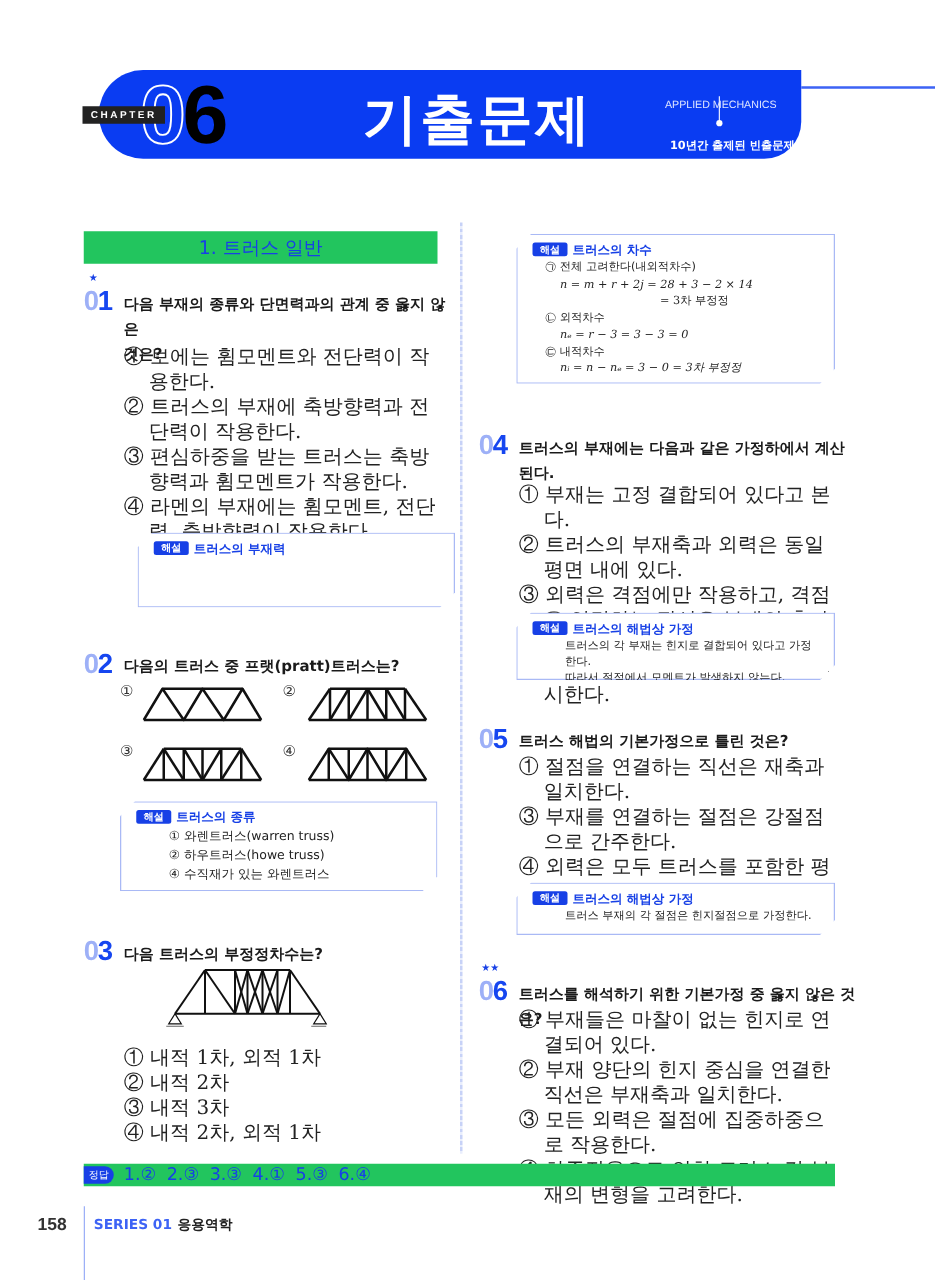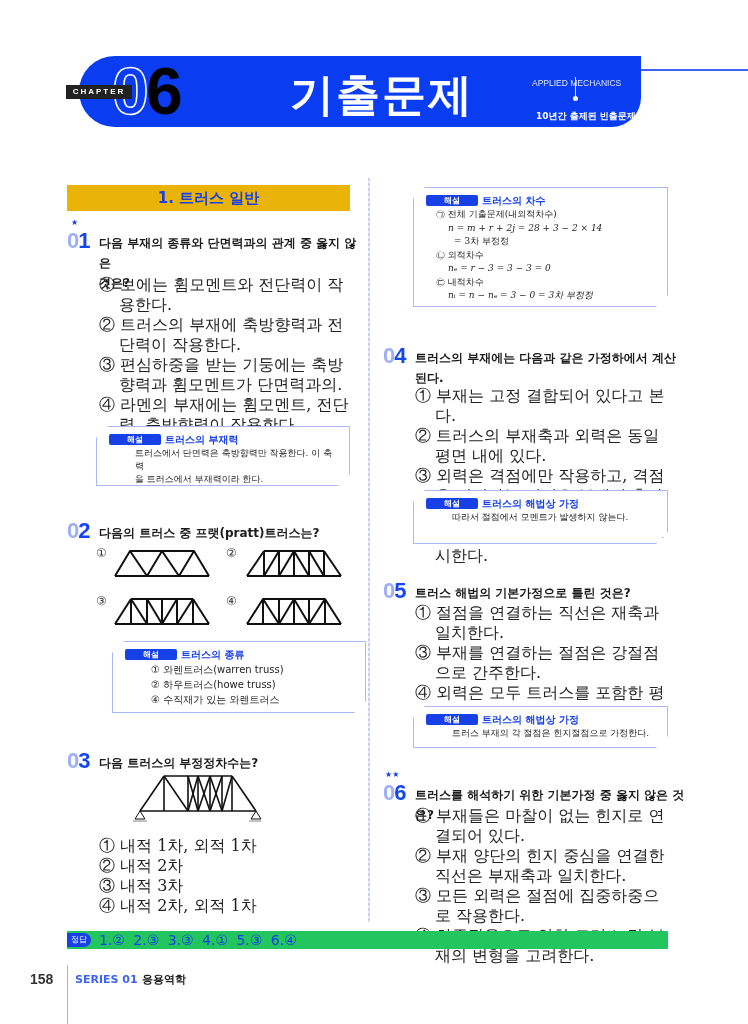--- a/index.html
+++ b/index.html
@@ -38,43 +38,43 @@
   .banner-sub-ko {
     position: absolute; left: 536px; top: 110px; font-size: 9px; font-weight: bold; color: #fff;
   }
 
   
   .col-divider { position: absolute; left: 368px; top: 178px; width: 2px; height: 745px;
     background: repeating-linear-gradient(to bottom, #c7d2f7 0 3px, #e9eefc 3px 5px); }
 
   
   .section-heading {
-    position: absolute; left: 67px; top: 185px; width: 283px; height: 26px; background: #eab308;
-    text-align: center; font-size: 15px; font-weight: bold; color: #1740e6; line-height: 26px;
+    position: absolute; left: 67px; top: 185px; width: 283px; height: 26px; background: #22c55e;
+    text-align: center; font-size: 15px; font-weight: normal; color: #1740e6; line-height: 26px;
   }
 
   .q { position: absolute; }
   .q-num { position: absolute; left: 0; top: 0; font-size: 22px; font-weight: bold; color: #1646f0;
     font-family: "Liberation Sans", sans-serif; letter-spacing: -1px; }
   .q-num .first { color: #9db0f7; }
   .q-star { position: absolute; font-size: 8px; color: #1740e6; }
   .q-text { position: absolute; left: 32px; top: 5px; font-size: 12px; font-weight: bold; line-height: 20px; }
   .opts { position: absolute; left: 32px; font-family: "DejaVu Serif", serif; font-size: 16px; line-height: 20px; color: #222; }
   .opt { padding-left: 20px; text-indent: -20px; }
 
   .explain {
     position: absolute; border: 1px solid #a9b9f5; background: #fff; padding: 6px 10px 6px 12px;
     clip-path: polygon(12px 0, 100% 0, 100% calc(100% - 12px), calc(100% - 12px) 100%, 0 100%, 0 12px);
   }
   .explain::before { content: ""; }
   .ex-head { font-size: 10px; font-weight: bold; color: #1740e6; line-height: 14px; }
-  .ex-badge { display: inline-block; background: #1740e6; color: #fff; font-size: 8px; padding: 0 18px; border-radius: 2px; margin-right: 4px; line-height: 11px; vertical-align: 1px; }
+  .ex-badge { display: inline-block; background: #1740e6; color: #fff; font-size: 8px; padding: 0 6px; border-radius: 2px; margin-right: 4px; line-height: 11px; vertical-align: 1px; }
   .ex-body { padding-left: 26px; font-size: 9px; line-height: 13px; color: #222; }
   .math { font-family: "DejaVu Serif", serif; font-style: italic; }
-  .math-nonital { font-style: normal; }
+  .math-nonital { font-style: normal; text-align: center; }
 
   .truss-label { position: absolute; font-family: "DejaVu Serif", serif; font-size: 12px; color: #333; }
 
   
   .answer-bar { position: absolute; left: 67px; top: 931px; width: 601px; height: 18px; background: #22c55e; }
   .answer-badge { position: absolute; left: 0; top: 2px; height: 14px; width: 24px; background: #1740e6; color: #fff;
     font-size: 8px; line-height: 14px; text-align: center; border-radius: 0 7px 7px 0; }
   .answer-text { position: absolute; left: 32px; top: 2px; font-size: 14px; line-height: 14px; color: #1740e6; word-spacing: 4px; }
 
   
@@ -107,30 +107,26 @@
   <div class="q-num" style="top:10px;">
     <span class="first">0</span><span>1</span>
   </div>
   <div class="q-text" style="top:15px;">
     <div>다음 부재의 종류와 단면력과의 관계 중 옳지 않은</div>
     <div>것은?</div>
   </div>
   <div class="opts" style="top:57px; width:258px;">
     <div class="opt">① 보에는 휨모멘트와 전단력이 작용한다.</div>
     <div class="opt">② 트러스의 부재에 축방향력과 전단력이 작용한다.</div>
-    <div class="opt">③ 편심하중을 받는 기둥에는 축방향력과 휨모멘트가 단면력과의.</div>
+    <div class="opt">③ 편심하중을 받는 트러스는 축방향력과 휨모멘트가 작용한다.</div>
     <div class="opt">④ 라멘의 부재에는 휨모멘트, 전단력, 축방향력이 작용한다.</div>
   </div>
 </div>
-<div class="explain" style="left:96px; top:426px; width:254px; height:60px;">
+<div class="explain" style="left:110px; top:426px; width:254px; height:60px;">
   <div class="ex-head"><span class="ex-badge">해설</span><span>트러스의 부재력</span></div>
-  <div class="ex-body">
-    <div>트러스에서 단면력은 축방향력만 작용한다. 이 축력</div>
-    <div>을 트러스에서 부재력이라 한다.</div>
-  </div>
 </div>
 
 <div class="q" style="left:67px; top:518px; width:290px; height:30px;">
   <div class="q-num">
     <span class="first">0</span><span>2</span>
   </div>
   <div class="q-text">다음의 트러스 중 프랫(pratt)트러스는?</div>
 </div>
 <span class="truss-label" style="left:96px; top:546px;">①</span>
 <span class="truss-label" style="left:226px; top:546px;">②</span>
@@ -184,21 +180,21 @@
       <line x1="17" y1="2" x2="79" y2="2"></line>
     <polyline points="1,27 17,2 33,27 48,2 63,27 79,2 95,27"></polyline>
     <line x1="17" y1="2" x2="17" y2="27"></line>
       <line x1="33" y1="2" x2="33" y2="27"></line>
       <line x1="48" y1="2" x2="48" y2="27"></line>
       <line x1="63" y1="2" x2="63" y2="27"></line>
       <line x1="79" y1="2" x2="79" y2="27"></line>
   </g>
 </svg>
 
-<div class="explain" style="left:96px; top:641px; width:254px; height:72px;margin-left:16px;">
+<div class="explain" style="left:96px; top:641px; width:254px; height:72px;">
   <div class="ex-head"><span class="ex-badge">해설</span><span>트러스의 종류</span></div>
   <div class="ex-body" style="font-size:10px; line-height:15px;">
     <div>① 와렌트러스(warren truss)</div>
     <div>② 하우트러스(howe truss)</div>
     <div>④ 수직재가 있는 와렌트러스</div>
   </div>
 </div>
 
 <div class="q" style="left:67px; top:748px; width:290px; height:30px;">
   <div class="q-num">
@@ -235,21 +231,21 @@
 <div class="opts" style="left:99px; top:836px; width:258px;">
   <div class="opt">① 내적 1차, 외적 1차</div>
   <div class="opt">② 내적 2차</div>
   <div class="opt">③ 내적 3차</div>
   <div class="opt">④ 내적 2차, 외적 1차</div>
 </div>
 
 <div class="explain" style="left:413px; top:187px; width:255px; height:120px;">
   <div class="ex-head"><span class="ex-badge">해설</span><span>트러스의 차수</span></div>
   <div class="ex-body" style="padding-left:10px; line-height:13.5px;">
-    <div>㉠ 전체 기출문제(내외적차수)</div>
+    <div>㉠ 전체 고려한다(내외적차수)</div>
     <div class="math" style="padding-left:12px;">n = m + r + 2j = 28 + 3 − 2 × 14</div>
     <div class="math math-nonital" style="padding-left:18px;">= 3차 부정정</div>
     <div>㉡ 외적차수</div>
     <div class="math" style="padding-left:12px;">nₑ = r − 3 = 3 − 3 = 0</div>
     <div>㉢ 내적차수</div>
     <div class="math" style="padding-left:12px;">nᵢ = n − nₑ = 3 − 0 = 3차 부정정</div>
   </div>
 </div>
 
 <div class="q" style="left:383px; top:343px; width:290px; height:150px;">
@@ -262,20 +258,21 @@
   <div class="opts" style="top:43px; width:258px;">
     <div class="opt">① 부재는 고정 결합되어 있다고 본다.</div>
     <div class="opt">② 트러스의 부재축과 외력은 동일 평면 내에 있다.</div>
     <div class="opt">③ 외력은 격점에만 작용하고, 격점을 연결하는 직선은 부재의 축과 일치한다.</div>
     <div class="opt">④ 외력에 의한 트러스의 변형은 무시한다.</div>
   </div>
 </div>
 <div class="explain" style="left:413px; top:490px; width:255px; height:54px;">
   <div class="ex-head"><span class="ex-badge">해설</span><span>트러스의 해법상 가정</span></div>
   <div class="ex-body">
+    <div>트러스의 각 부재는 힌지로 결합되어 있다고 가정한다.</div>
     <div>따라서 절점에서 모멘트가 발생하지 않는다.</div>
   </div>
 </div>
 
 <div class="q" style="left:383px; top:578px; width:290px; height:130px;">
   <div class="q-num">
     <span class="first">0</span><span>5</span>
   </div>
   <div class="q-text">트러스 해법의 기본가정으로 틀린 것은?</div>
   <div class="opts" style="top:25px; width:258px;">

